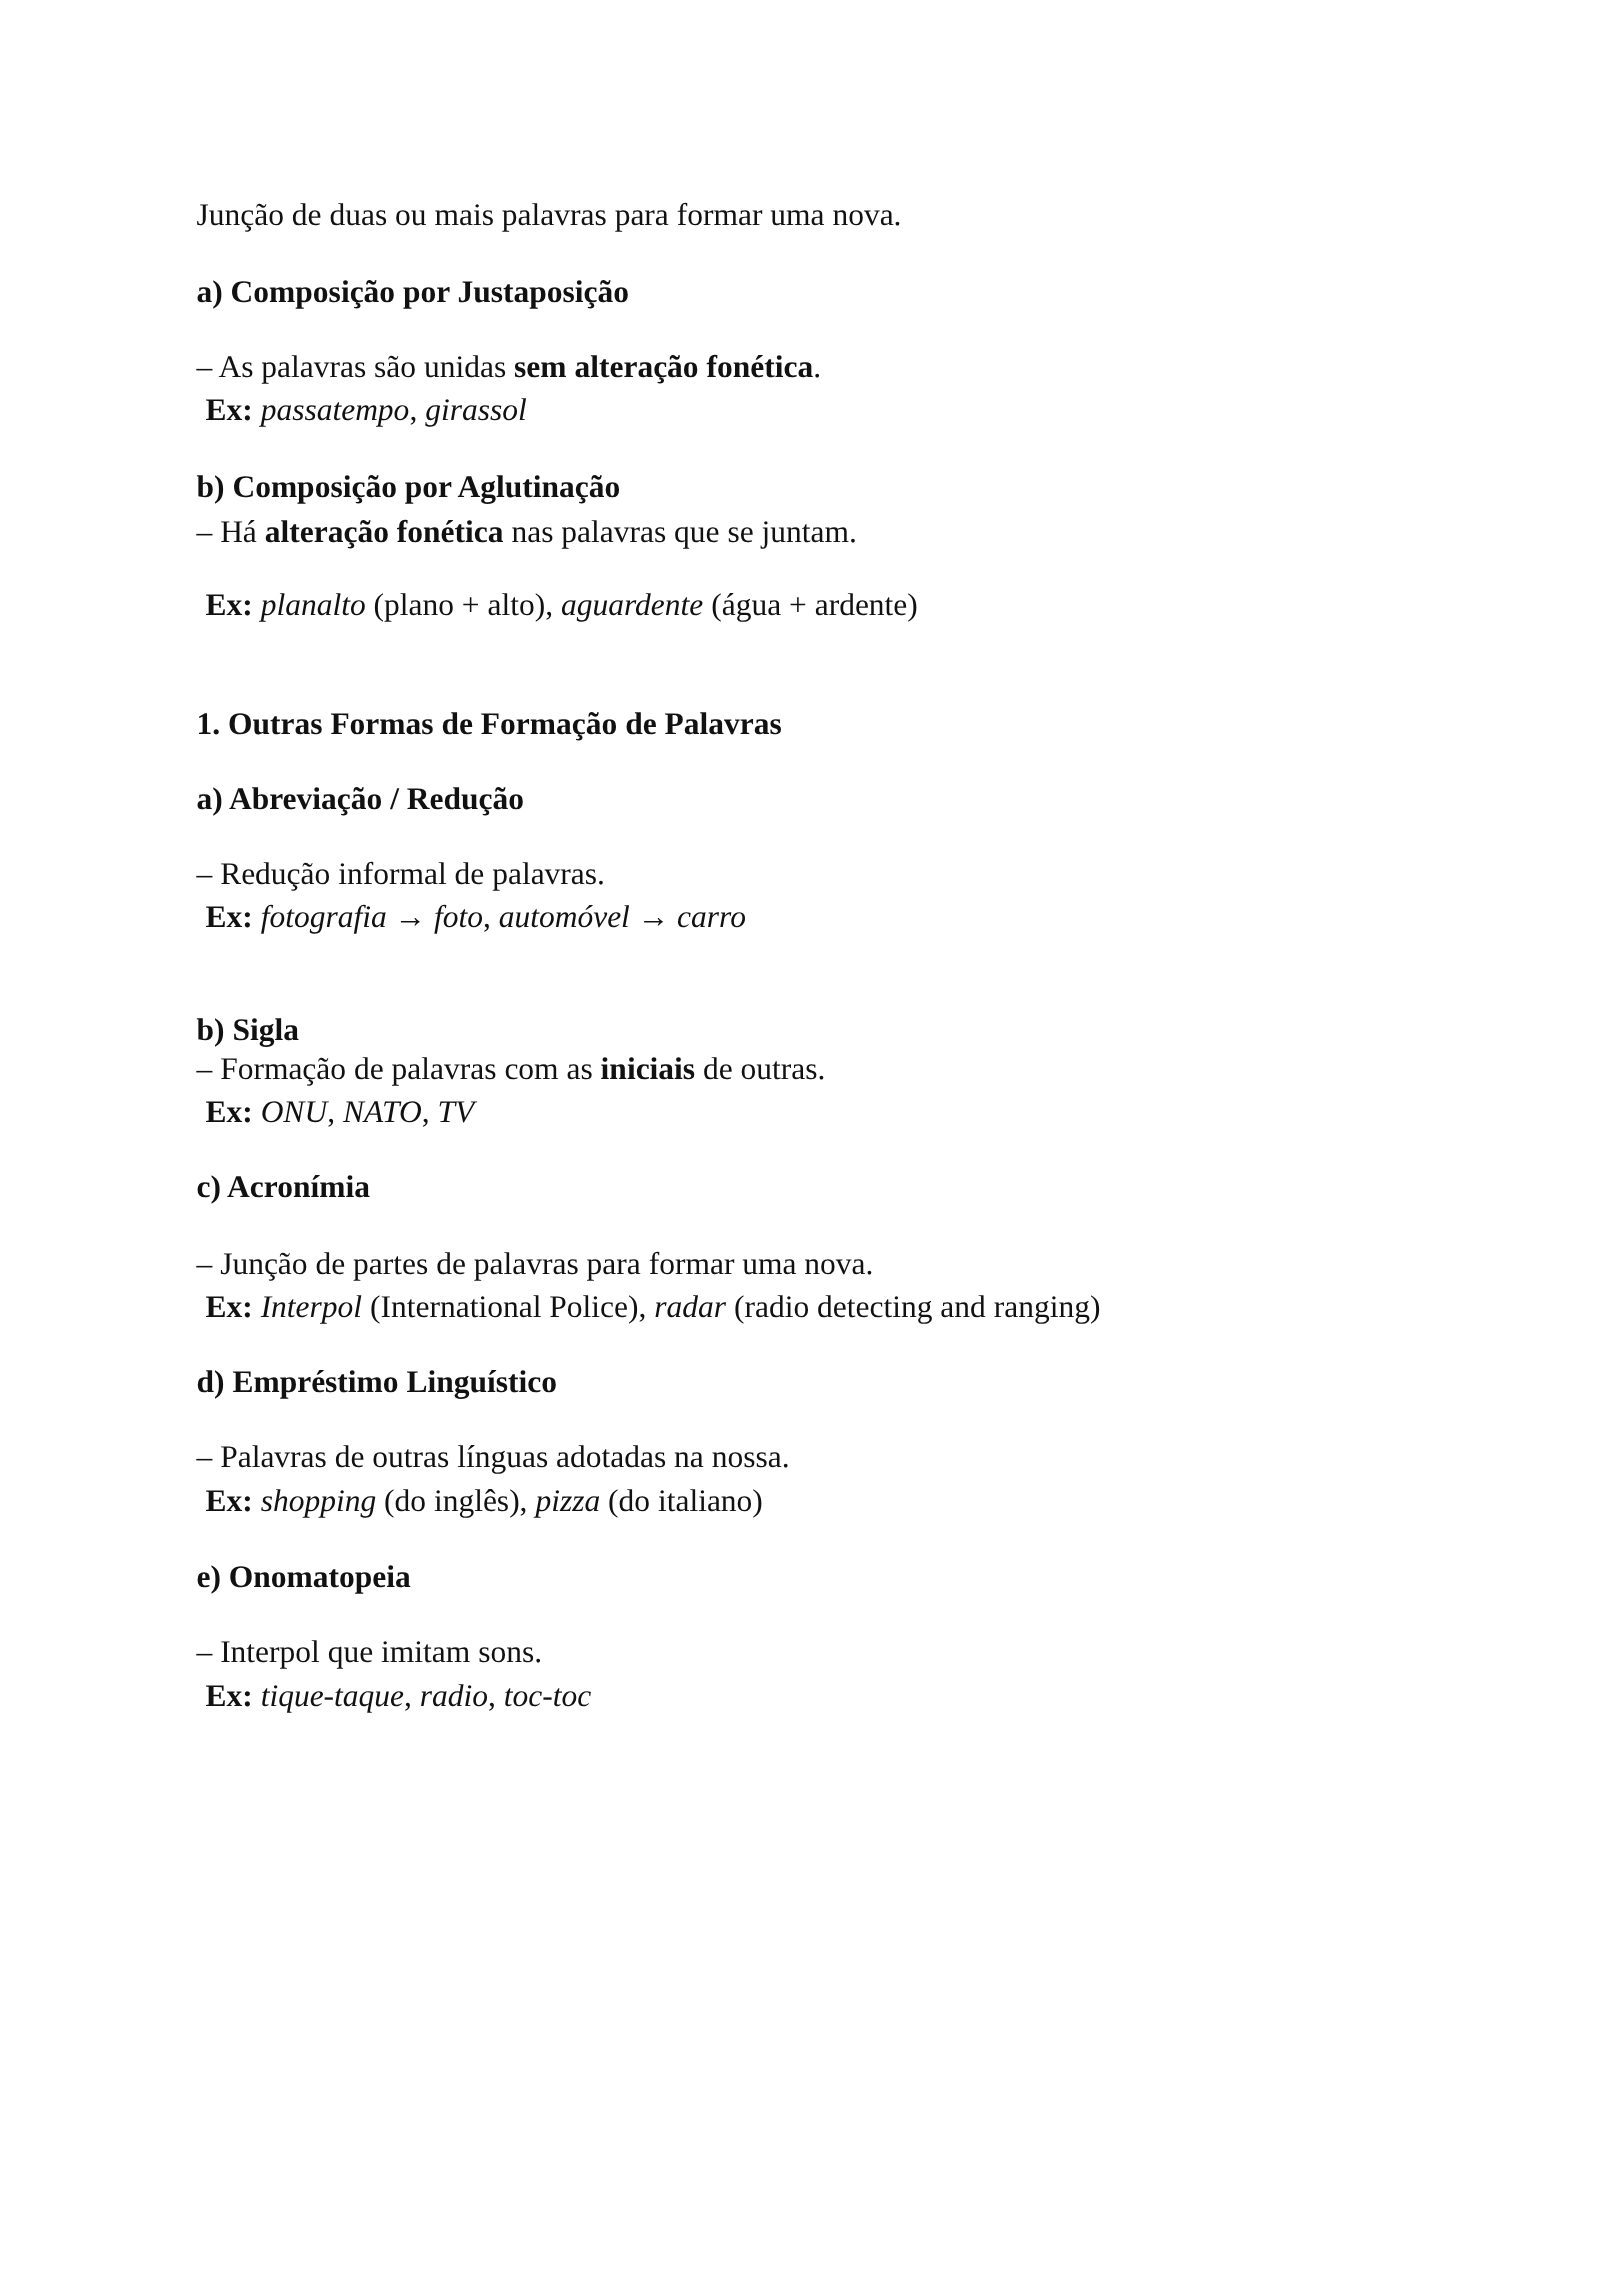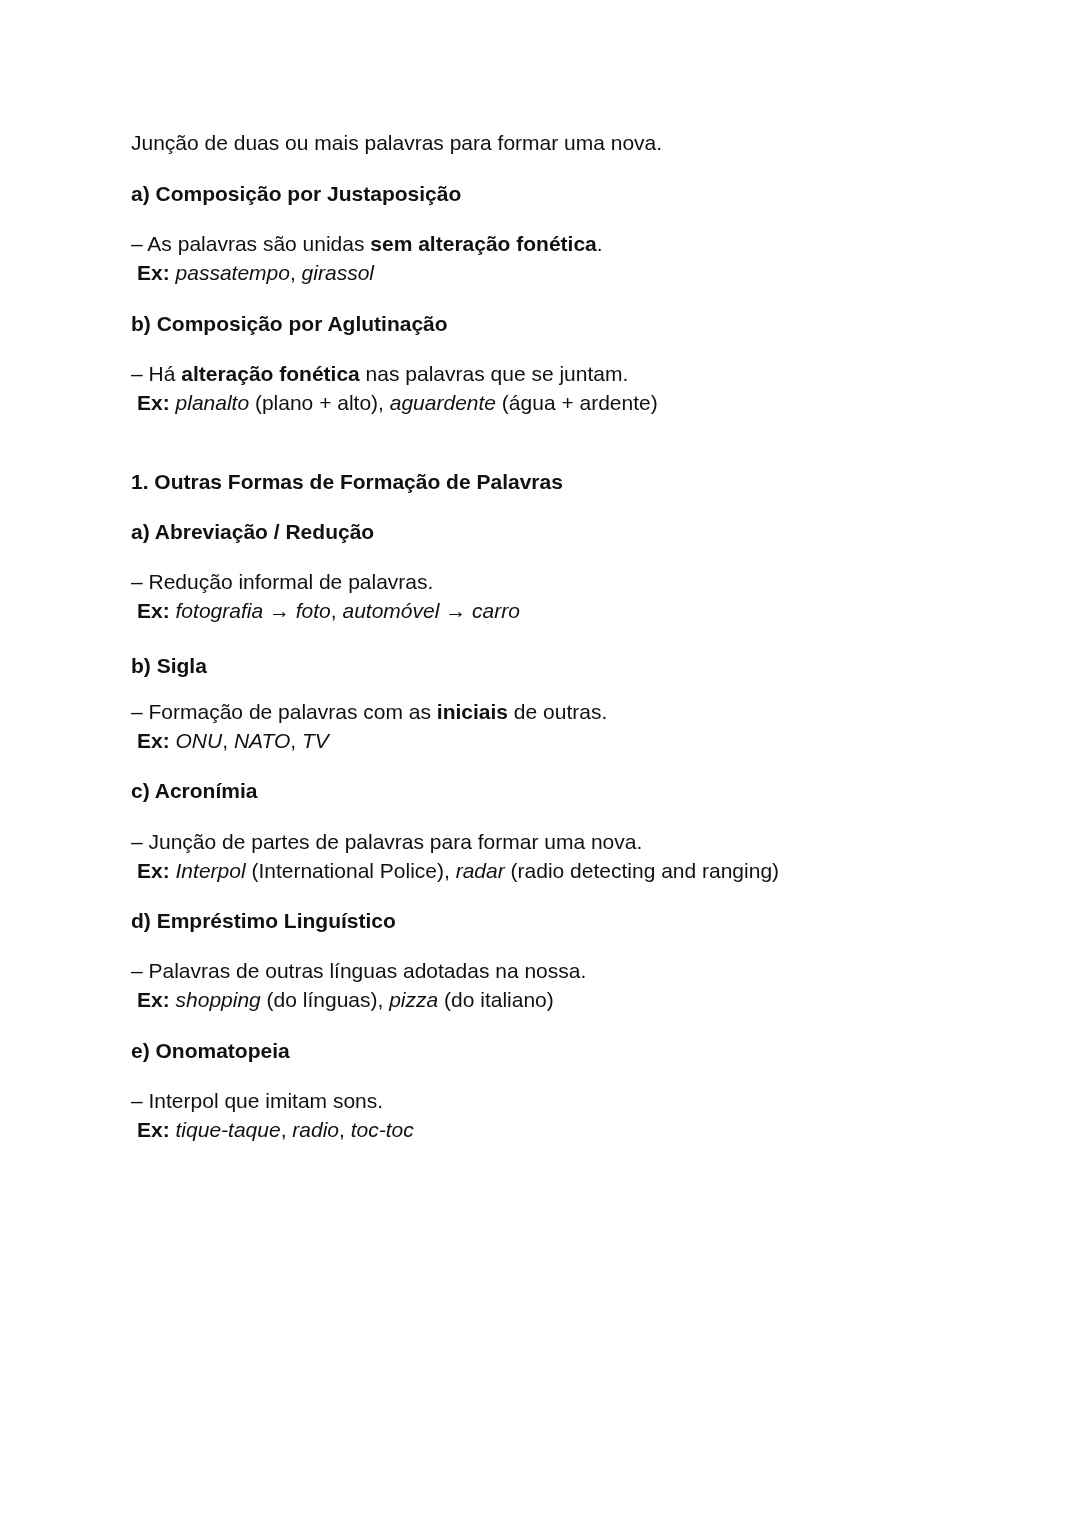--- a/index.html
+++ b/index.html
@@ -1,53 +1,53 @@
 <!DOCTYPE html>
 <html><head>
 <meta charset="utf-8">
 <style>
   html, body { margin: 0; padding: 0; background: #ffffff; }
   body { width: 1080px; height: 1525px; position: relative; overflow: hidden;
          font-family: "Liberation Sans", sans-serif; color: #111111; }
-  .line { position: absolute; left: 131px; font-size: 21px; line-height: 28px; white-space: nowrap; }
+  .line { position: absolute; left: 131px; font-size: 21px; line-height: 28px; white-space: nowrap; font-family: Liberation Serif, serif; }
   .ex { left: 137px; }
   .h { font-weight: bold; }
   b { font-weight: bold; }
   i { font-style: italic; text-align: center; }
 </style>
 </head>
 <body>
 
 <div>
 
   <div class="line" style="top:129px">Junção de duas ou mais palavras para formar uma nova.</div>
 
   <div class="line h" style="top:180px">a) Composição por Justaposição</div>
   <div class="line" style="top:230px"><span>– As palavras são unidas </span><b>sem alteração fonética</b><span>.</span></div>
   <div class="line ex" style="top:259px"><b>Ex:</b> <i>passatempo</i><span>, </span><i>girassol</i></div>
 
   <div class="line h" style="top:310px">b) Composição por Aglutinação</div>
-  <div class="line" style="top:360px"><span>– Há </span><b>alteração fonética</b><span> nas palavras que se juntam.</span></div>
+  <div class="line" style="top:340px"><span>– Há </span><b>alteração fonética</b><span> nas palavras que se juntam.</span></div>
   <div class="line ex" style="top:389px"><b>Ex:</b> <i>planalto</i><span> (plano + alto), </span><i>aguardente</i><span> (água + ardente)</span></div>
 
   <div class="line h" style="top:468px">1. Outras Formas de Formação de Palavras</div>
 
   <div class="line h" style="top:518px">a) Abreviação / Redução</div>
   <div class="line" style="top:568px">– Redução informal de palavras.</div>
   <div class="line ex" style="top:597px"><b>Ex:</b> <i>fotografia → foto</i><span>, </span><i>automóvel → carro</i></div>
 
-  <div class="line h" style="top:652px">b) Sigla</div>
+  <div class="line h" style="top:672px">b) Sigla</div>
   <div class="line" style="top:698px"><span>– Formação de palavras com as </span><b>iniciais</b><span> de outras.</span></div>
   <div class="line ex" style="top:727px"><b>Ex:</b> <i>ONU</i><span>, </span><i>NATO</i><span>, </span><i>TV</i></div>
 
   <div class="line h" style="top:777px">c) Acronímia</div>
   <div class="line" style="top:828px">– Junção de partes de palavras para formar uma nova.</div>
   <div class="line ex" style="top:857px"><b>Ex:</b> <i>Interpol</i><span> (International Police), </span><i>radar</i><span> (radio detecting and ranging)</span></div>
 
   <div class="line h" style="top:907px">d) Empréstimo Linguístico</div>
   <div class="line" style="top:957px">– Palavras de outras línguas adotadas na nossa.</div>
-  <div class="line ex" style="top:986px"><b>Ex:</b> <i>shopping</i><span> (do línguas), </span><i>pizza</i><span> (do italiano)</span></div>
+  <div class="line ex" style="top:986px"><b>Ex:</b> <i>shopping</i><span> (do inglês), </span><i>pizza</i><span> (do italiano)</span></div>
 
   <div class="line h" style="top:1037px">e) Onomatopeia</div>
   <div class="line" style="top:1087px">– Interpol que imitam sons.</div>
   <div class="line ex" style="top:1116px"><b>Ex:</b> <i>tique-taque</i><span>, </span><i>radio</i><span>, </span><i>toc-toc</i></div>
 
 </div>
 
 </body></html>

